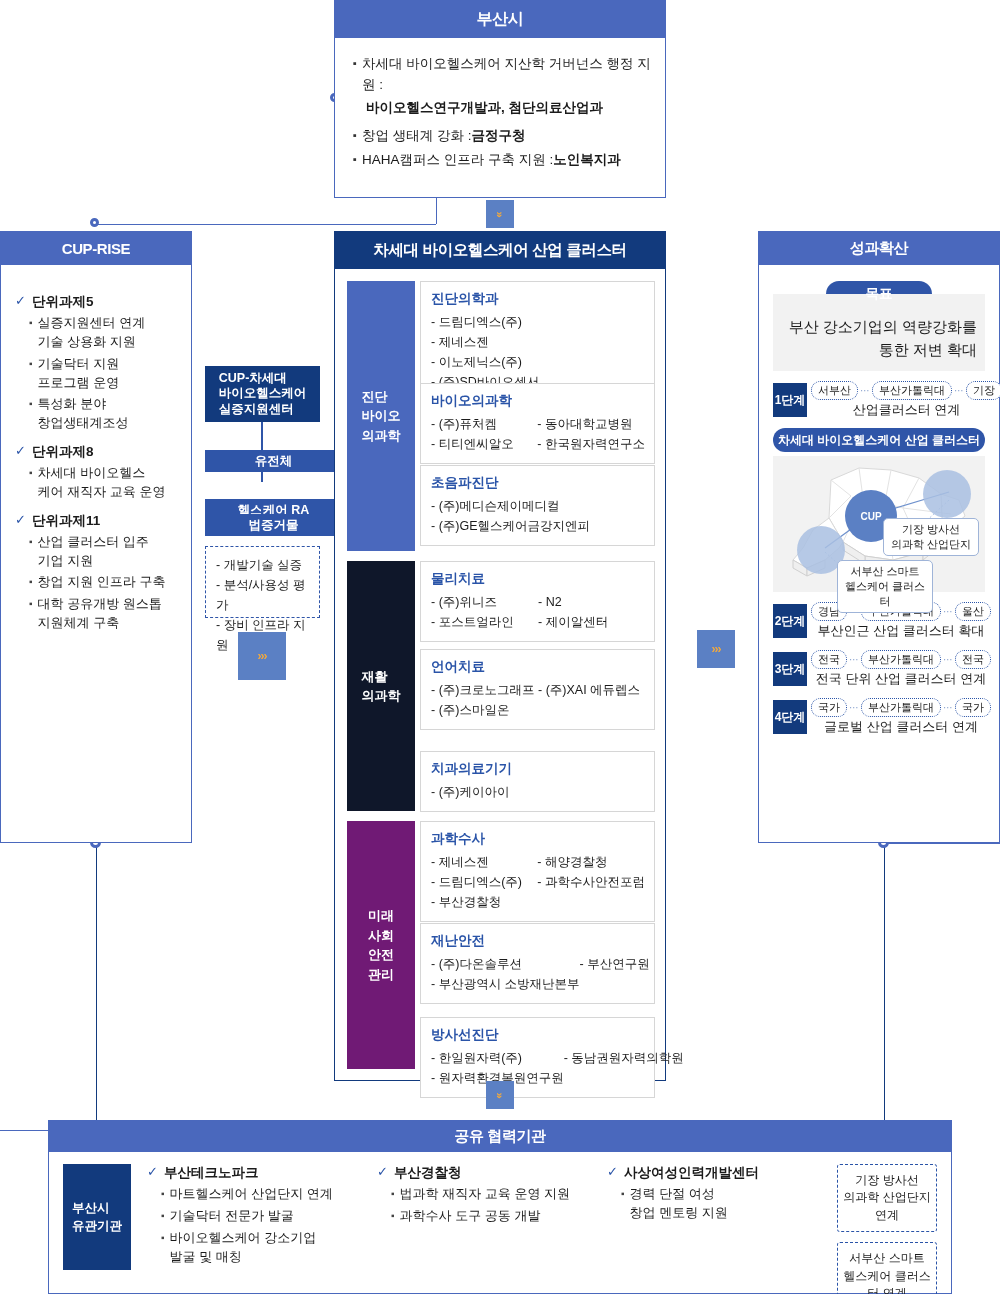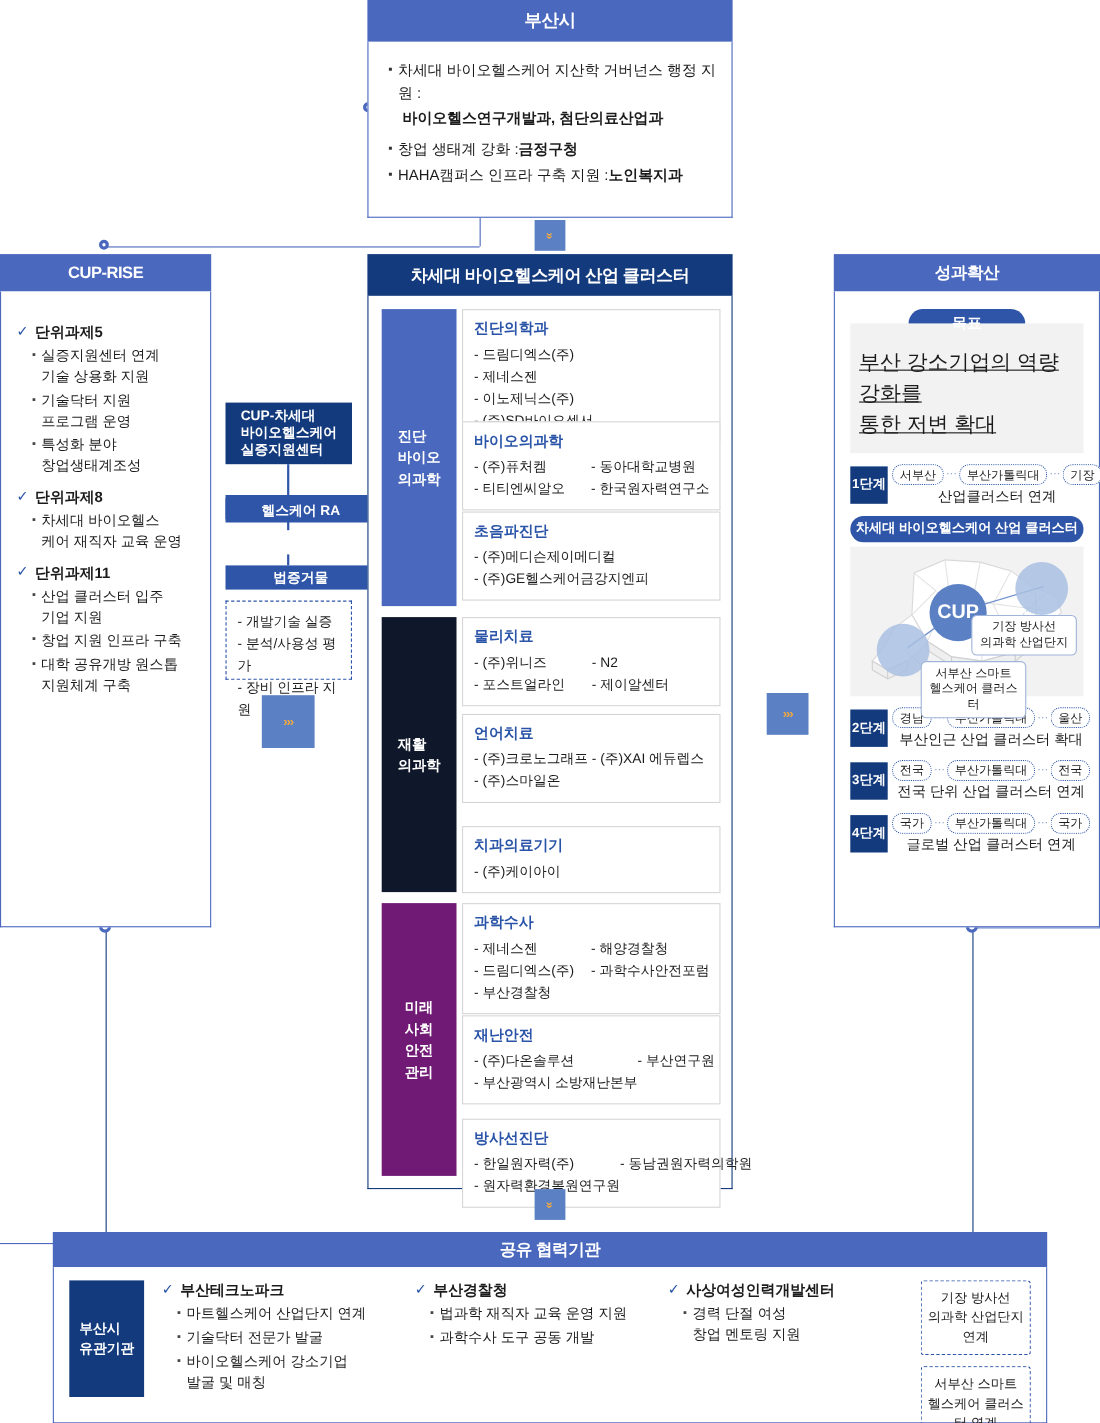--- a/index.html
+++ b/index.html
@@ -64,21 +64,21 @@
     left:205px; top:366px; width:115px; height:56px;
     background:#123a7d; color:#fff; font-weight:bold; font-size:12.5px;
     display:flex; align-items:center; justify-content:center; text-align:left;
     line-height:1.25;
   }
   .lab-item {
     left:205px; width:137px; height:22px; background:#2f55a8; color:#fff;
     font-weight:bold; font-size:12.5px;
     display:flex; align-items:center; justify-content:center;
   }
-  #lab1 { top:450px; } #lab2 { top:453px; } #lab3 { top:514px; }
+  #lab1 { top:450px; } #lab2 { top:499px; } #lab3 { top:514px; }
   .lab-conn { left:261px; width:2px; background:#2f55a8; }
   #lc0{ top:422px; height:28px;} #lc1{ top:472px; height:10px;} #lc2{ top:504px; height:10px;}
   #lab-dash {
     left:205px; top:546px; width:115px; height:72px;
     border:1px dashed #2f55a8; padding:8px 8px 0 10px;
   }
   .dash-li { font-size:12.5px; line-height:1.6; }
   #lab-arrow { left:238px; top:632px; width:48px; height:48px; }
 
   
@@ -106,21 +106,21 @@
   
   #perf-head { left:758px; top:231px; width:242px; height:34px; font-size:15px; }
   #perf-body { left:758px; top:265px; width:242px; height:578px; padding:12px 14px; }
   #goal-pill {
     margin:4px auto 0; width:106px; height:26px; border-radius:14px;
     background:#2f55a8; color:#fff; font-weight:bold; font-size:13.5px;
     display:flex; align-items:center; justify-content:center;
   }
   #goal-box {
     margin-top:-13px; padding:22px 8px 10px; background:#f2f2f2;
-    text-align:left; font-size:19px; line-height:1.5;text-decoration:underline;
+    text-align:right; font-size:15px; line-height:1.5;
   }
   .stage-row { display:flex; align-items:center; margin-top:10px; }
   .stage-badge {
     width:34px; height:34px; background:#123a7d; color:#fff;
     font-weight:bold; font-size:12px;
     display:flex; align-items:center; justify-content:center; flex:none;
   }
   .stage-right { flex:1; text-align:center; margin-left:4px; }
   .tag-line { display:flex; align-items:center; justify-content:center; gap:2px; }
   .tag {
@@ -135,21 +135,21 @@
     background:#2f55a8; color:#fff; font-weight:bold; font-size:12px;
     display:flex; align-items:center; justify-content:center;
   }
   #map-area { margin-top:4px; height:136px; background:#f2f2f2; position:relative; }
   .map-label {
     position:absolute; background:#fff; border:1px solid #9fb4d8; border-radius:5px;
     font-size:11px; text-align:center; line-height:1.35; padding:3px 5px;
   }
   #map-cup {
     position:absolute; left:72px; top:34px; width:52px; height:52px; border-radius:50%;
-    background:#5b80c4; color:#fff; font-weight:bold; font-size:18px;
+    background:#5b80c4; color:#fff; font-weight:bold; font-size:10px;
     display:flex;align-items:center;justify-content:center;
   }
   .map-blob { position:absolute; border-radius:50%; background:#a9c0e2; }
 
   
   #coop-head { left:48px; top:1120px; width:904px; height:32px; font-size:15px; }
   #coop-body { left:48px; top:1152px; width:904px; height:142px; padding:12px 14px; display:flex; }
   #coop-badge {
     width:68px; height:106px; background:#123a7d; color:#fff; font-weight:bold;
     font-size:12.5px; display:flex; flex-direction:column; align-items:center;

